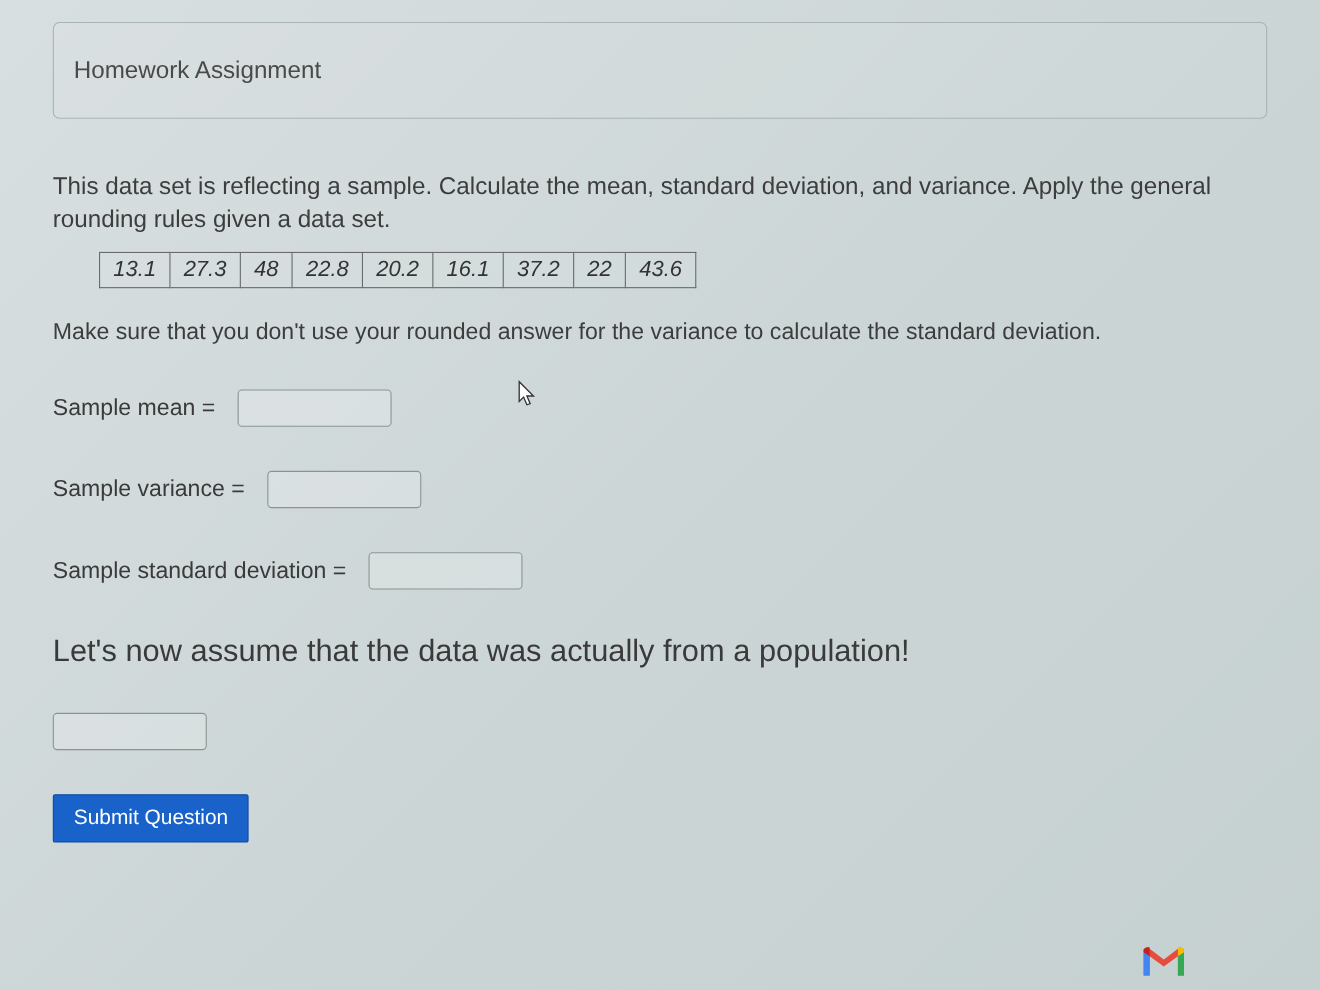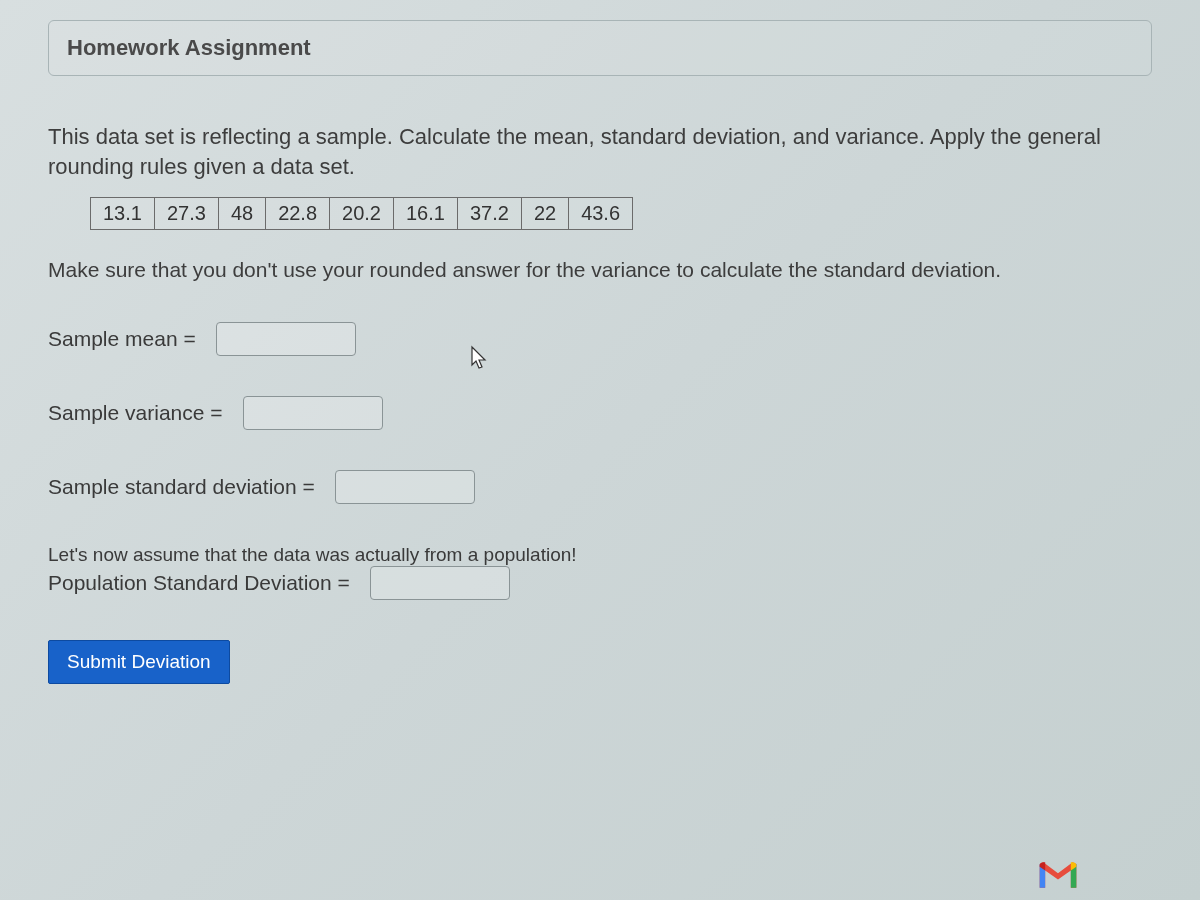--- a/index.html
+++ b/index.html
@@ -12,39 +12,39 @@
       background: linear-gradient(135deg, #d8dfe0 0%, #cdd6d7 50%, #c5d0d0 100%);
       width: 1200px;
       height: 900px;
       padding: 20px 48px 0 48px;
       color: #3a3a3a;
       position: relative;
     }
     .title-bar {
       border: 1px solid #a8b4b6;
       border-radius: 6px;
-      padding: 14px 18px;
+      padding: 30px 18px;
       font-size: 22px;
       color: #4a4a4a;
       background: rgba(255,255,255,0.05);
       margin-bottom: 46px;
-      font-weight: bold;
     }
     .instruction {
       font-size: 22px;
       color: #3d3d3d;
       line-height: 1.35;
       margin-bottom: 16px;
     }
     .data-row {
       margin-left: 42px;
       margin-bottom: 28px;
     }
     .data-table {
       border-collapse: collapse;
+      font-style: italic;
     }
     .data-table td {
       border: 1px solid #6b6b6b;
       padding: 4px 12px;
       font-size: 20px;
       color: #333;
       background: rgba(255,255,255,0.08);
       text-align: center;
     }
     .note {
@@ -66,22 +66,23 @@
     .answer-input {
       border: 1px solid #8a9496;
       border-radius: 4px;
       height: 34px;
       width: 140px;
       background: rgba(255,255,255,0.2);
       font-size: 18px;
       padding: 2px 6px;
     }
     .assume {
-      font-size: 19px;
+      font-size: 28px;
       color: #3a3a3a;
+      margin-bottom: 40px;
     }
     .submit-btn {
       background: #1862c9;
       color: #fff;
       border: 1px solid #0d4aa0;
       font-size: 19px;
       padding: 10px 18px;
       border-radius: 2px;
       cursor: pointer;
       font-family: inherit;
@@ -144,26 +145,25 @@
 </div>
 
 <div class="field-row">
   <label>Sample standard deviation =</label>
   <input type="text" class="answer-input" style="">
 </div>
 
 <p class="assume">Let's now assume that the data was actually from a population!</p>
 
 <div class="field-row">
-  <label>Population Standard Deviation =</label>
   <input type="text" class="answer-input" style="">
 </div>
 
 <button class="submit-btn">
-  <span>Submit Deviation</span>
+  <span>Submit Question</span>
 </button>
 
 <span class="cursor-icon">
   <svg width="20" height="26" viewBox="0 0 20 26">
     <path d="M2 2 L2 20 L6 16 L9 23 L12 22 L9 15 L15 15 Z" fill="#fff" stroke="#333" stroke-width="1.2"></path>
   </svg>
 </span>
 
 <span class="gmail-icon">
   <svg viewBox="0 0 48 36">

